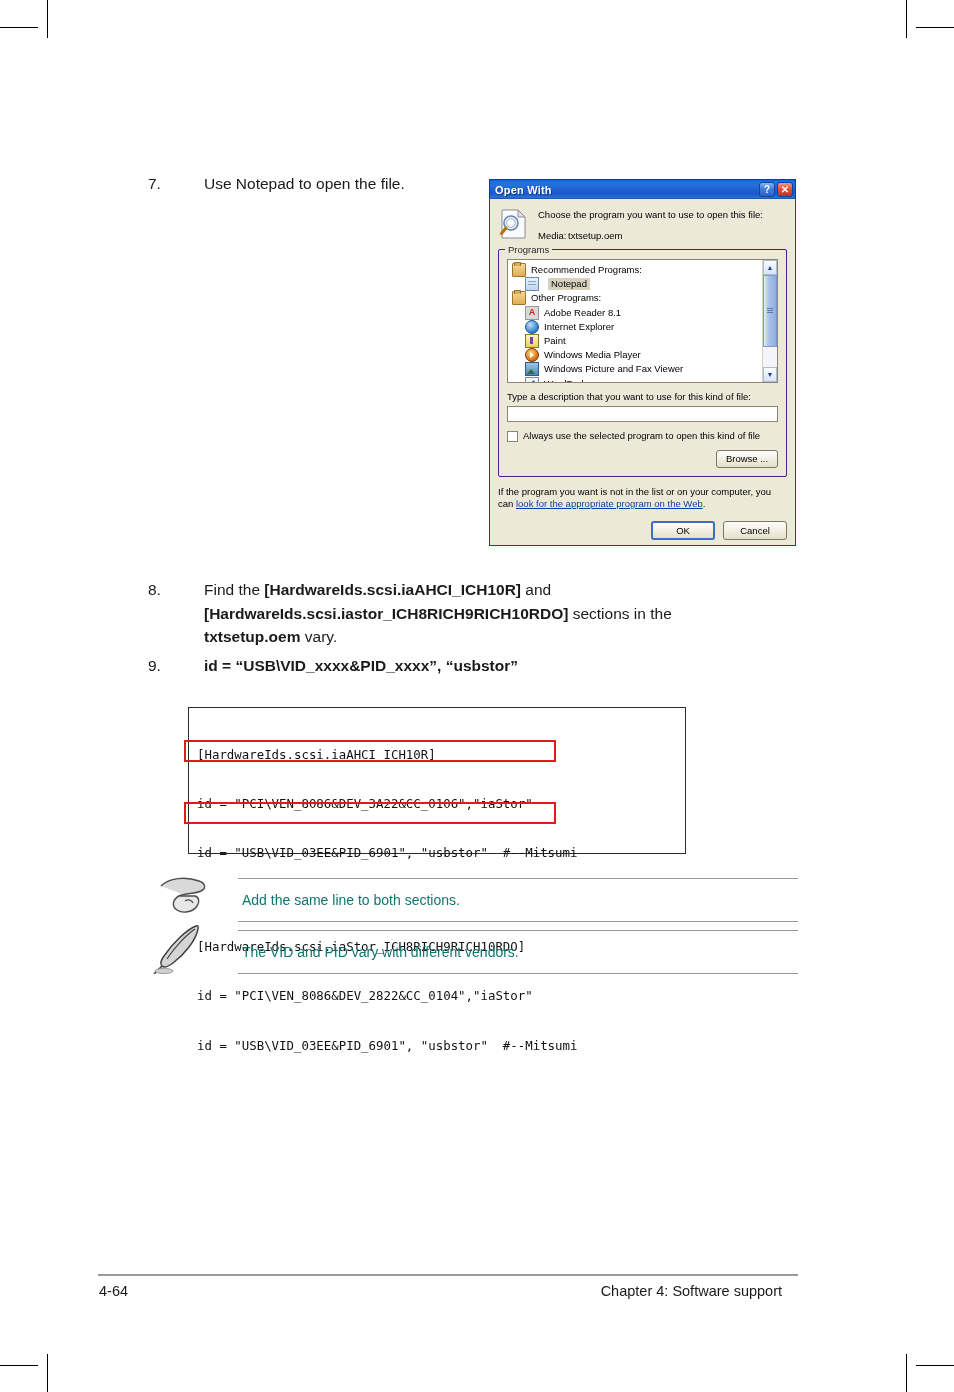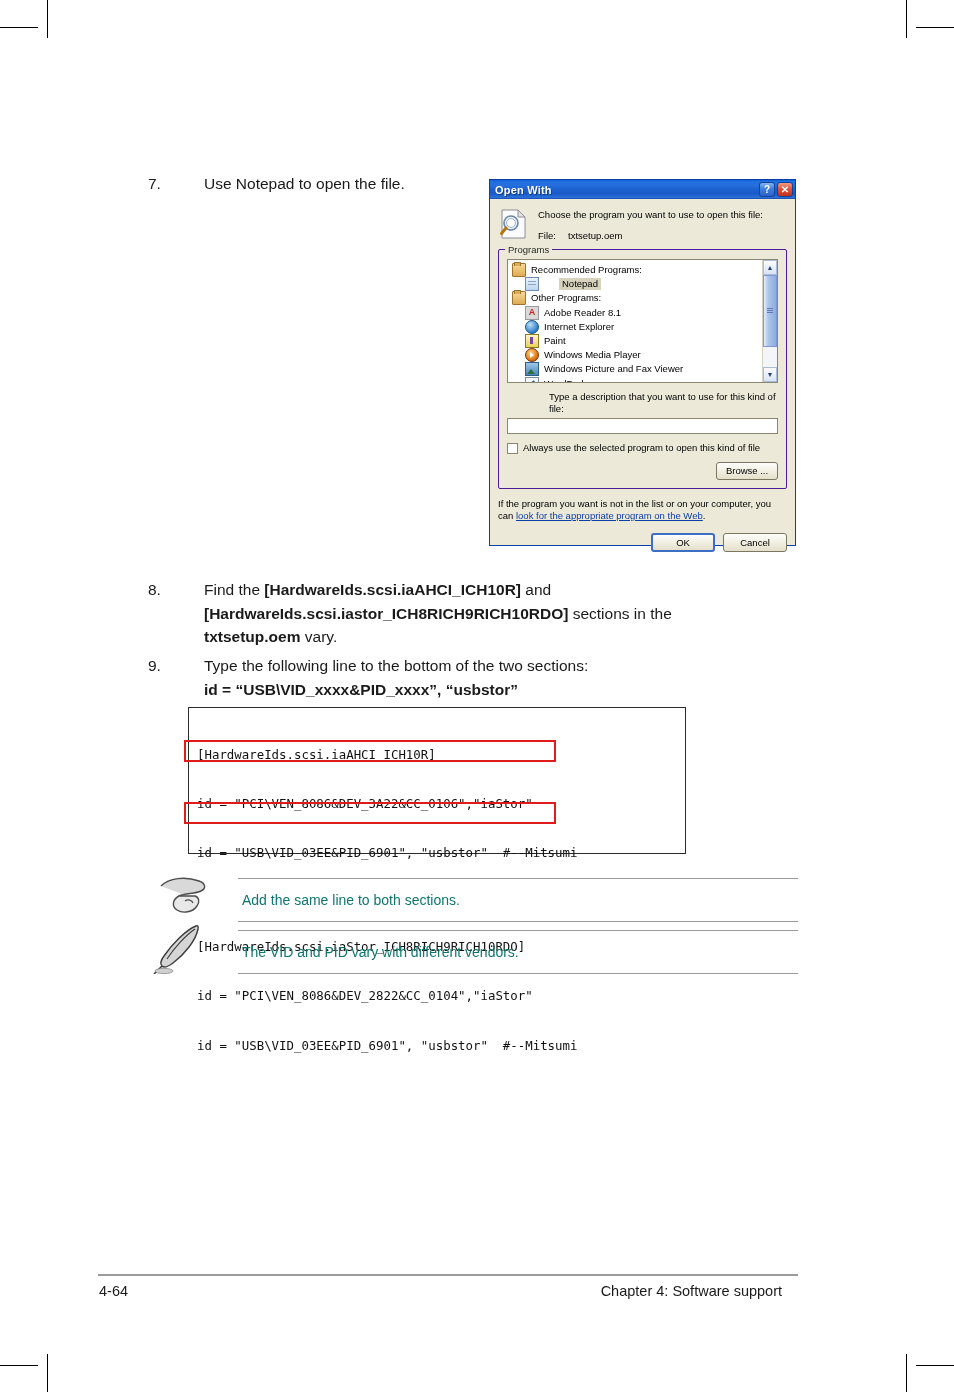--- a/index.html
+++ b/index.html
@@ -149,21 +149,21 @@
     align-items: center;
     height: 14.2px;
     font-size: 9.5px;
     white-space: nowrap;
   }
   .xp-list-row.indent { padding-left: 13px; }
   .xp-row-label { margin-left: 5px; }
   .xp-row-label.selected {
     background: #d6d2bd;
     padding: 0 3px;
-    margin-left: 20px;
+    margin-left: 9px;
   }
 
   
   .ic { width: 12px; height: 12px; flex: 0 0 12px; position: relative; }
   .ic-folder { background:
       linear-gradient(to bottom,#f6d99a,#e0ab52);
       border:1px solid #9c7430; border-radius:1px; }
   .ic-folder:after {
       content:""; position:absolute; left:1px; top:-2px; width:5px; height:3px;
       background:#e0ab52; border:1px solid #9c7430; border-bottom:none; border-radius:1px 1px 0 0; }
@@ -211,21 +211,21 @@
     position: absolute; left:0; right:0; top:0; height: 72px;
     background: linear-gradient(to right,#e6edfb,#aec4ea 35%,#8fabdf);
     border: 1px solid #7e9ad2;
     box-sizing: border-box;
   }
   .xp-sb-grip {
     position:absolute; left:3px; right:3px; top:50%; margin-top:-3px; height:6px;
   }
   .xp-sb-grip span { display:block; height:1px; background:#5c79b0; margin-bottom:1px; }
 
-  .xp-desc-label { margin-top: 8px; font-size: 9.5px; margin-left: 42px; }
+  .xp-desc-label { margin-top: 8px; font-size: 9.5px; }
   .xp-textinput {
     margin-top: 3px;
     height: 16px;
     background: #ffffff;
     border: 1px solid #8b8672;
     box-sizing: border-box;
   }
   .xp-check-row { margin-top: 8px; display: flex; align-items: center; font-size: 9.5px; }
   .xp-checkbox {
     width: 11px; height: 11px; flex: 0 0 11px;
@@ -349,21 +349,21 @@
             <path d="M3 2 h16 l7 7 v21 h-23 z" fill="#fbfbfd" stroke="#8c8c96" stroke-width="1"></path>
             <path d="M19 2 l7 7 h-7 z" fill="#e2e2ea" stroke="#8c8c96" stroke-width="1"></path>
             <circle cx="12" cy="15" r="7" fill="#eaf2fb" stroke="#6b85a8" stroke-width="1.6"></circle>
             <circle cx="12" cy="15" r="4.4" fill="#ffffff" stroke="#9bb2cc" stroke-width="1"></circle>
             <line x1="7" y1="20" x2="2.5" y2="25.5" stroke="#b3760f" stroke-width="3" stroke-linecap="round"></line>
           </svg>
         </div>
         <div class="xp-header-text">
           <div class="xp-header-line1">Choose the program you want to use to open this file:</div>
           <div class="xp-file-row">
-            <span class="xp-file-label">File:</span>
+            <span class="xp-file-label">Media:</span>
             <span>txtsetup.oem</span>
           </div>
         </div>
       </div>
 
       <div class="xp-group">
         <div class="xp-group-legend">Programs</div>
 
         <div class="xp-listbox">
           <div class="xp-list" id="program-list">
@@ -445,21 +445,20 @@
   </div>
 
   <div class="step" id="step8">
     <div class="step-num">8.</div>
     <div class="step-body"><span>Find the </span><b>[HardwareIds.scsi.iaAHCI_ICH10R]</b><span> and </span><b>[HardwareIds.scsi.iastor_ICH8RICH9RICH10RDO]</b><span> sections in the </span><b>txtsetup.oem</b><span> vary.</span></div>
   </div>
 
   <div class="step" id="step9">
     <div class="step-num">9.</div>
     <div class="step-body">
-      <div>Type the following line to the bottom of the two sections:</div>
       <div><b>id = “USB\VID_xxxx&amp;PID_xxxx”, “usbstor”</b></div>
     </div>
   </div>
 
   <div class="code-block">
     <div class="code-line">[HardwareIds.scsi.iaAHCI_ICH10R]</div>
     <div class="code-line">id = "PCI\VEN_8086&amp;DEV_3A22&amp;CC_0106","iaStor"</div>
     <div class="code-line">id = "USB\VID_03EE&amp;PID_6901", "usbstor"  #--Mitsumi</div>
     <div class="code-blank"></div>
     <div class="code-line">[HardwareIds.scsi.iaStor_ICH8RICH9RICH10RDO]</div>

